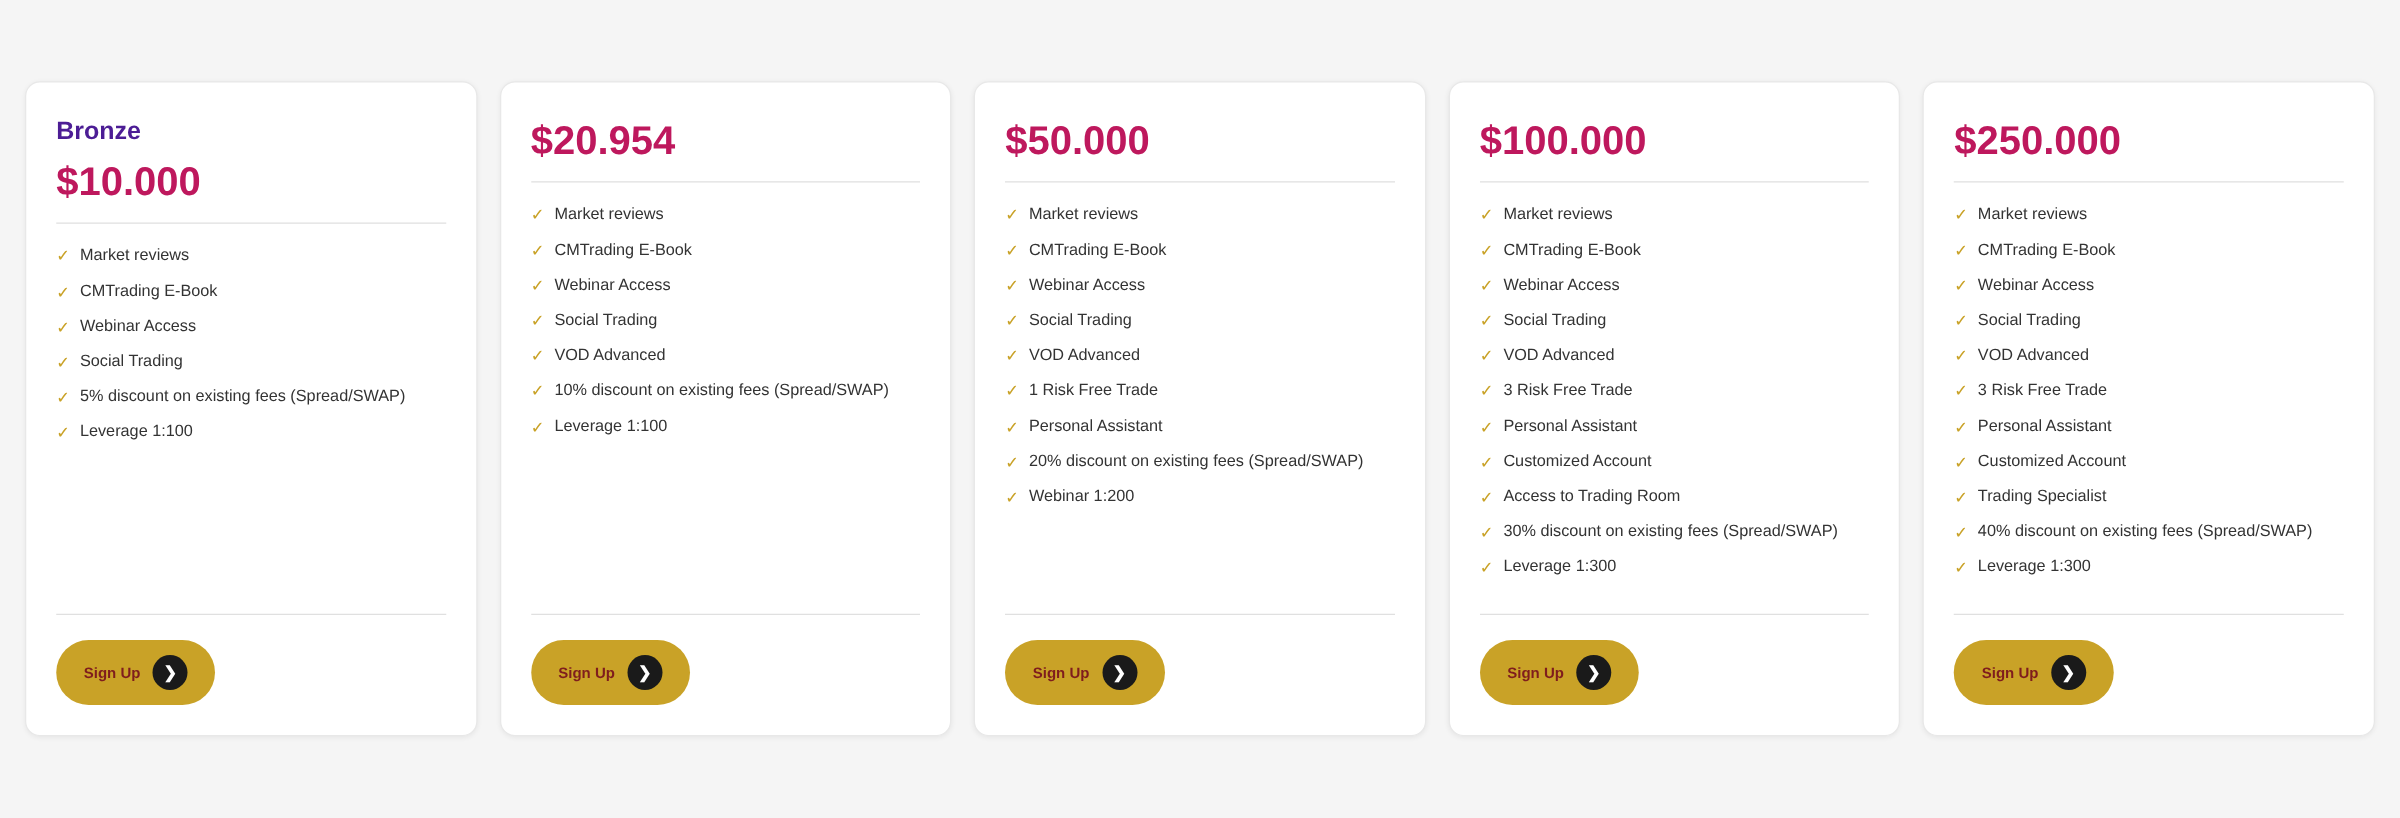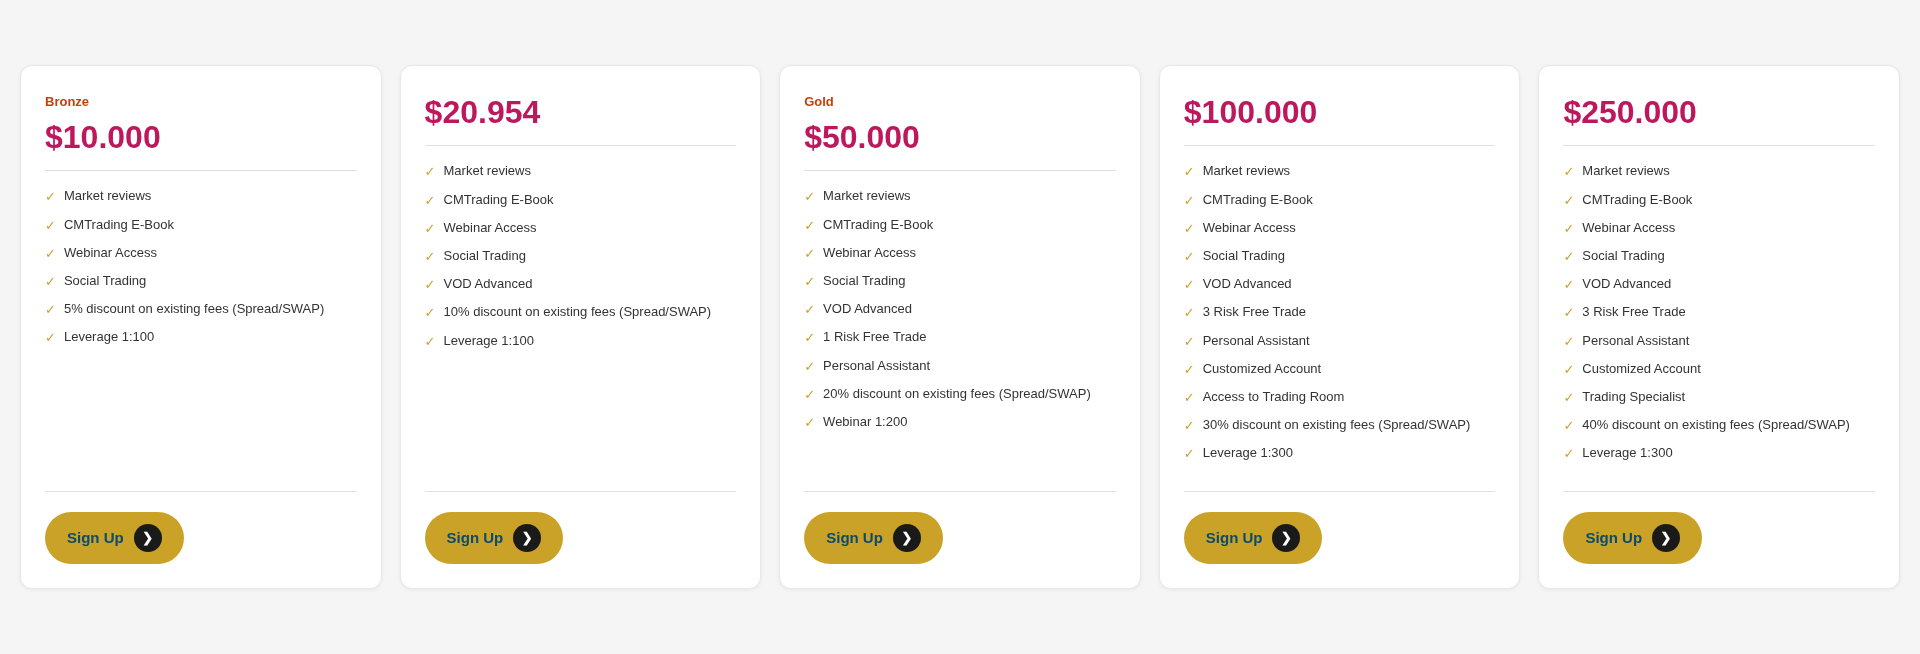--- a/index.html
+++ b/index.html
@@ -32,23 +32,23 @@
       border: 1px solid #e8e8e8;
       padding: 28px 24px 24px 24px;
       flex: 1;
       min-width: 0;
       display: flex;
       flex-direction: column;
       box-shadow: 0 1px 4px rgba(0,0,0,0.06);
     }
 
     .plan-name {
-      font-size: 13px;
+      font-size: 20px;
       font-weight: 700;
-      color: #c2410c;
+      color: #4c1d95;
       margin-bottom: 10px;
     }
 
     .plan-price {
       font-size: 32px;
       font-weight: 700;
       color: #be185d;
       margin-bottom: 14px;
     }
 
@@ -97,22 +97,22 @@
       border-radius: 30px;
       padding: 12px 22px;
       font-size: 15px;
       font-weight: 600;
       cursor: pointer;
       width: fit-content;
       text-decoration: none;
     }
 
     .signup-btn .btn-label {
-      color: #0c4a6e;
-      font-size: 15px;
+      color: #7f1d1d;
+      font-size: 12px;
       font-weight: 600;
       margin-right: 10px;
     }
 
     .btn-arrow {
       background: #1a1a1a;
       border-radius: 50%;
       width: 28px;
       height: 28px;
       display: flex;
@@ -196,21 +196,20 @@
           <span>Leverage 1:100</span>
         </li>
       </ul>
       <hr class="plan-divider-bottom">
       <button class="signup-btn">
         <span class="btn-label">Sign Up</span>
         <span class="btn-arrow">❯</span>
       </button>
     </div>
     <div class="plan-card">
-      <div class="plan-name">Gold</div>
       <div class="plan-price">$50.000</div>
       <hr class="plan-divider">
       <ul class="plan-features">
         <li>
           <span class="check-icon">✓</span>
           <span>Market reviews</span>
         </li>
         <li>
           <span class="check-icon">✓</span>
           <span>CMTrading E-Book</span>

